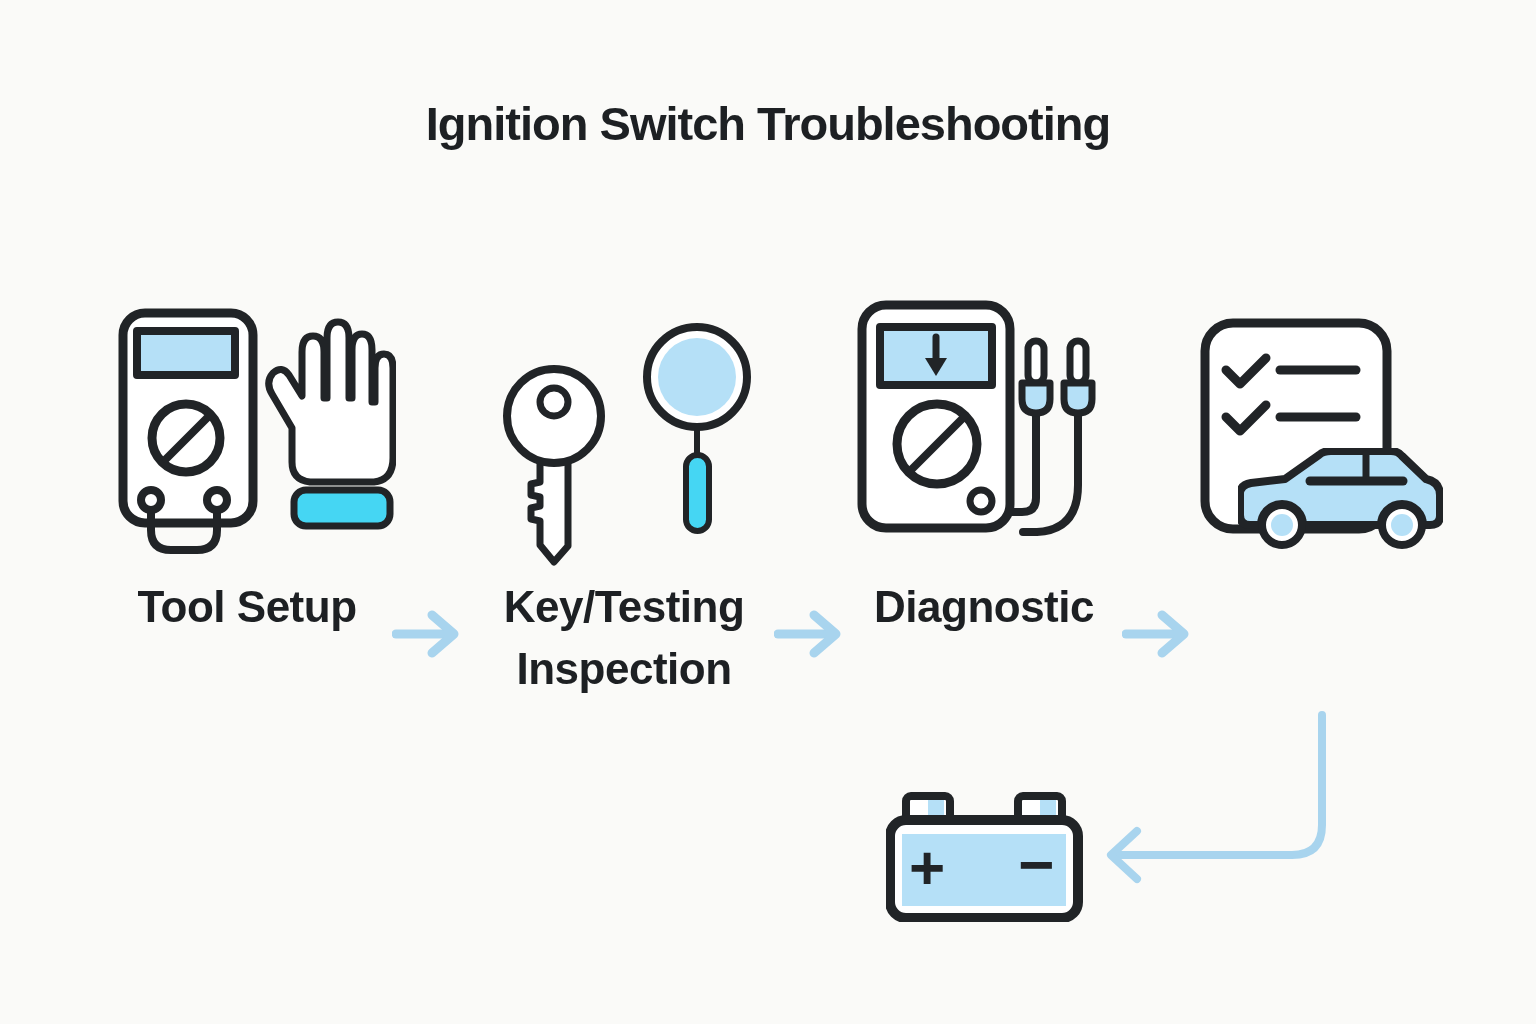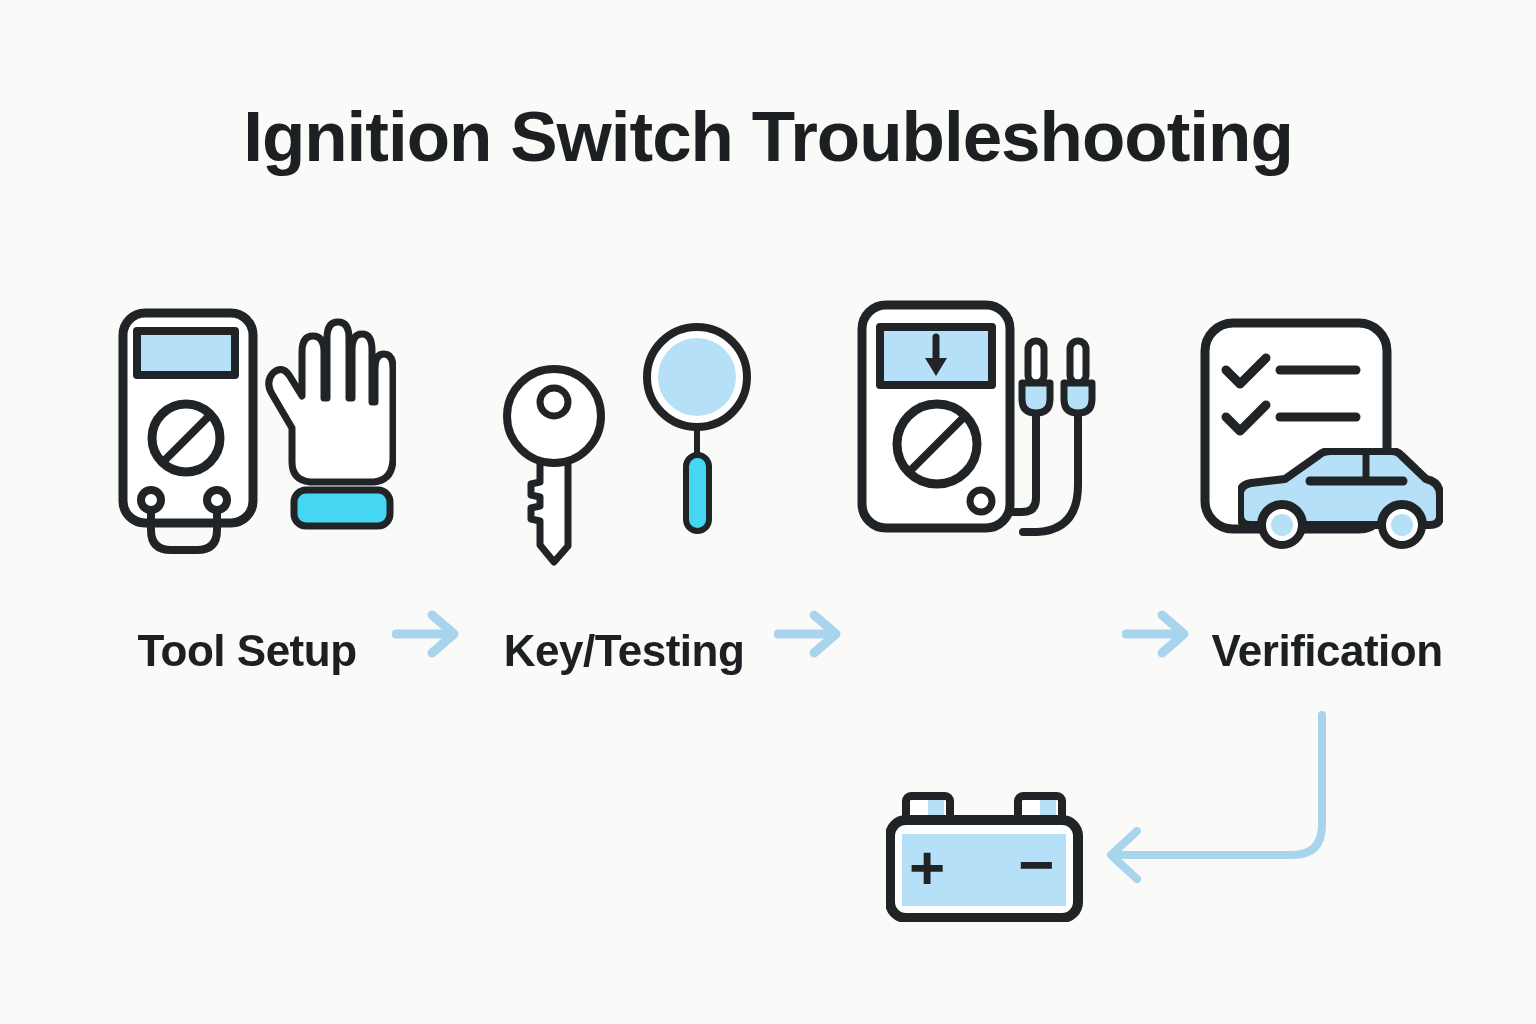--- a/index.html
+++ b/index.html
@@ -4,25 +4,25 @@
 <style>
   html,body{margin:0;padding:0;}
   .canvas{
     position:relative;width:1536px;height:1024px;overflow:hidden;
     background:var(--background,#fafaf8);
     font-family:"Liberation Sans",sans-serif;
   }
   .abs{position:absolute;}
   .page-title{
     left:0;top:96px;width:1536px;text-align:center;
-    font-size:71px;font-weight:700;letter-spacing:-1px;
+    font-size:47px;font-weight:700;letter-spacing:-1px;
     color:var(--text,#1d2023);
   }
   .step-label{
-    top:620px;width:420px;text-align:center;
+    top:576px;width:420px;text-align:center;
     font-size:44px;font-weight:700;line-height:62px;
     color:var(--text,#1d2023);letter-spacing:-0.5px;
   }
   .lbl-1{left:37px;}   
   .lbl-2{left:414px;}  
   .lbl-3{left:774px;}  
   .lbl-4{left:1117px;} 
   
   .s{stroke:var(--ink,#212427);stroke-linecap:round;stroke-linejoin:round;fill:none;}
   .fw{fill:#ffffff;}
@@ -108,25 +108,24 @@
     <circle class="fb" cx="44" cy="77" r="11"></circle>
     <circle class="s fw" cx="164" cy="77" r="20" stroke-width="8"></circle>
     <circle class="fb" cx="164" cy="77" r="11"></circle>
   </svg>
 
   <div class="abs step-label lbl-1">
     <div>Tool Setup</div>
   </div>
   <div class="abs step-label lbl-2">
     <div>Key/Testing</div>
+    <div>Inspection</div>
   </div>
   <div class="abs step-label lbl-3">
-  </div>
-  <div class="abs step-label lbl-4">
-    <div>Verification</div>
+    <div>Diagnostic</div>
   </div>
 
   <svg class="abs" style="left:392px;top:610px;" width="70" height="48" viewBox="0 0 70 48">
     <line class="arrow" x1="4" y1="24" x2="56" y2="24" stroke-width="9"></line>
     <path class="arrow" d="M 40 5 L 62 24 L 40 43" stroke-width="9"></path>
   </svg>
   <svg class="abs" style="left:774px;top:610px;" width="70" height="48" viewBox="0 0 70 48">
     <line class="arrow" x1="4" y1="24" x2="56" y2="24" stroke-width="9"></line>
     <path class="arrow" d="M 40 5 L 62 24 L 40 43" stroke-width="9"></path>
   </svg>

